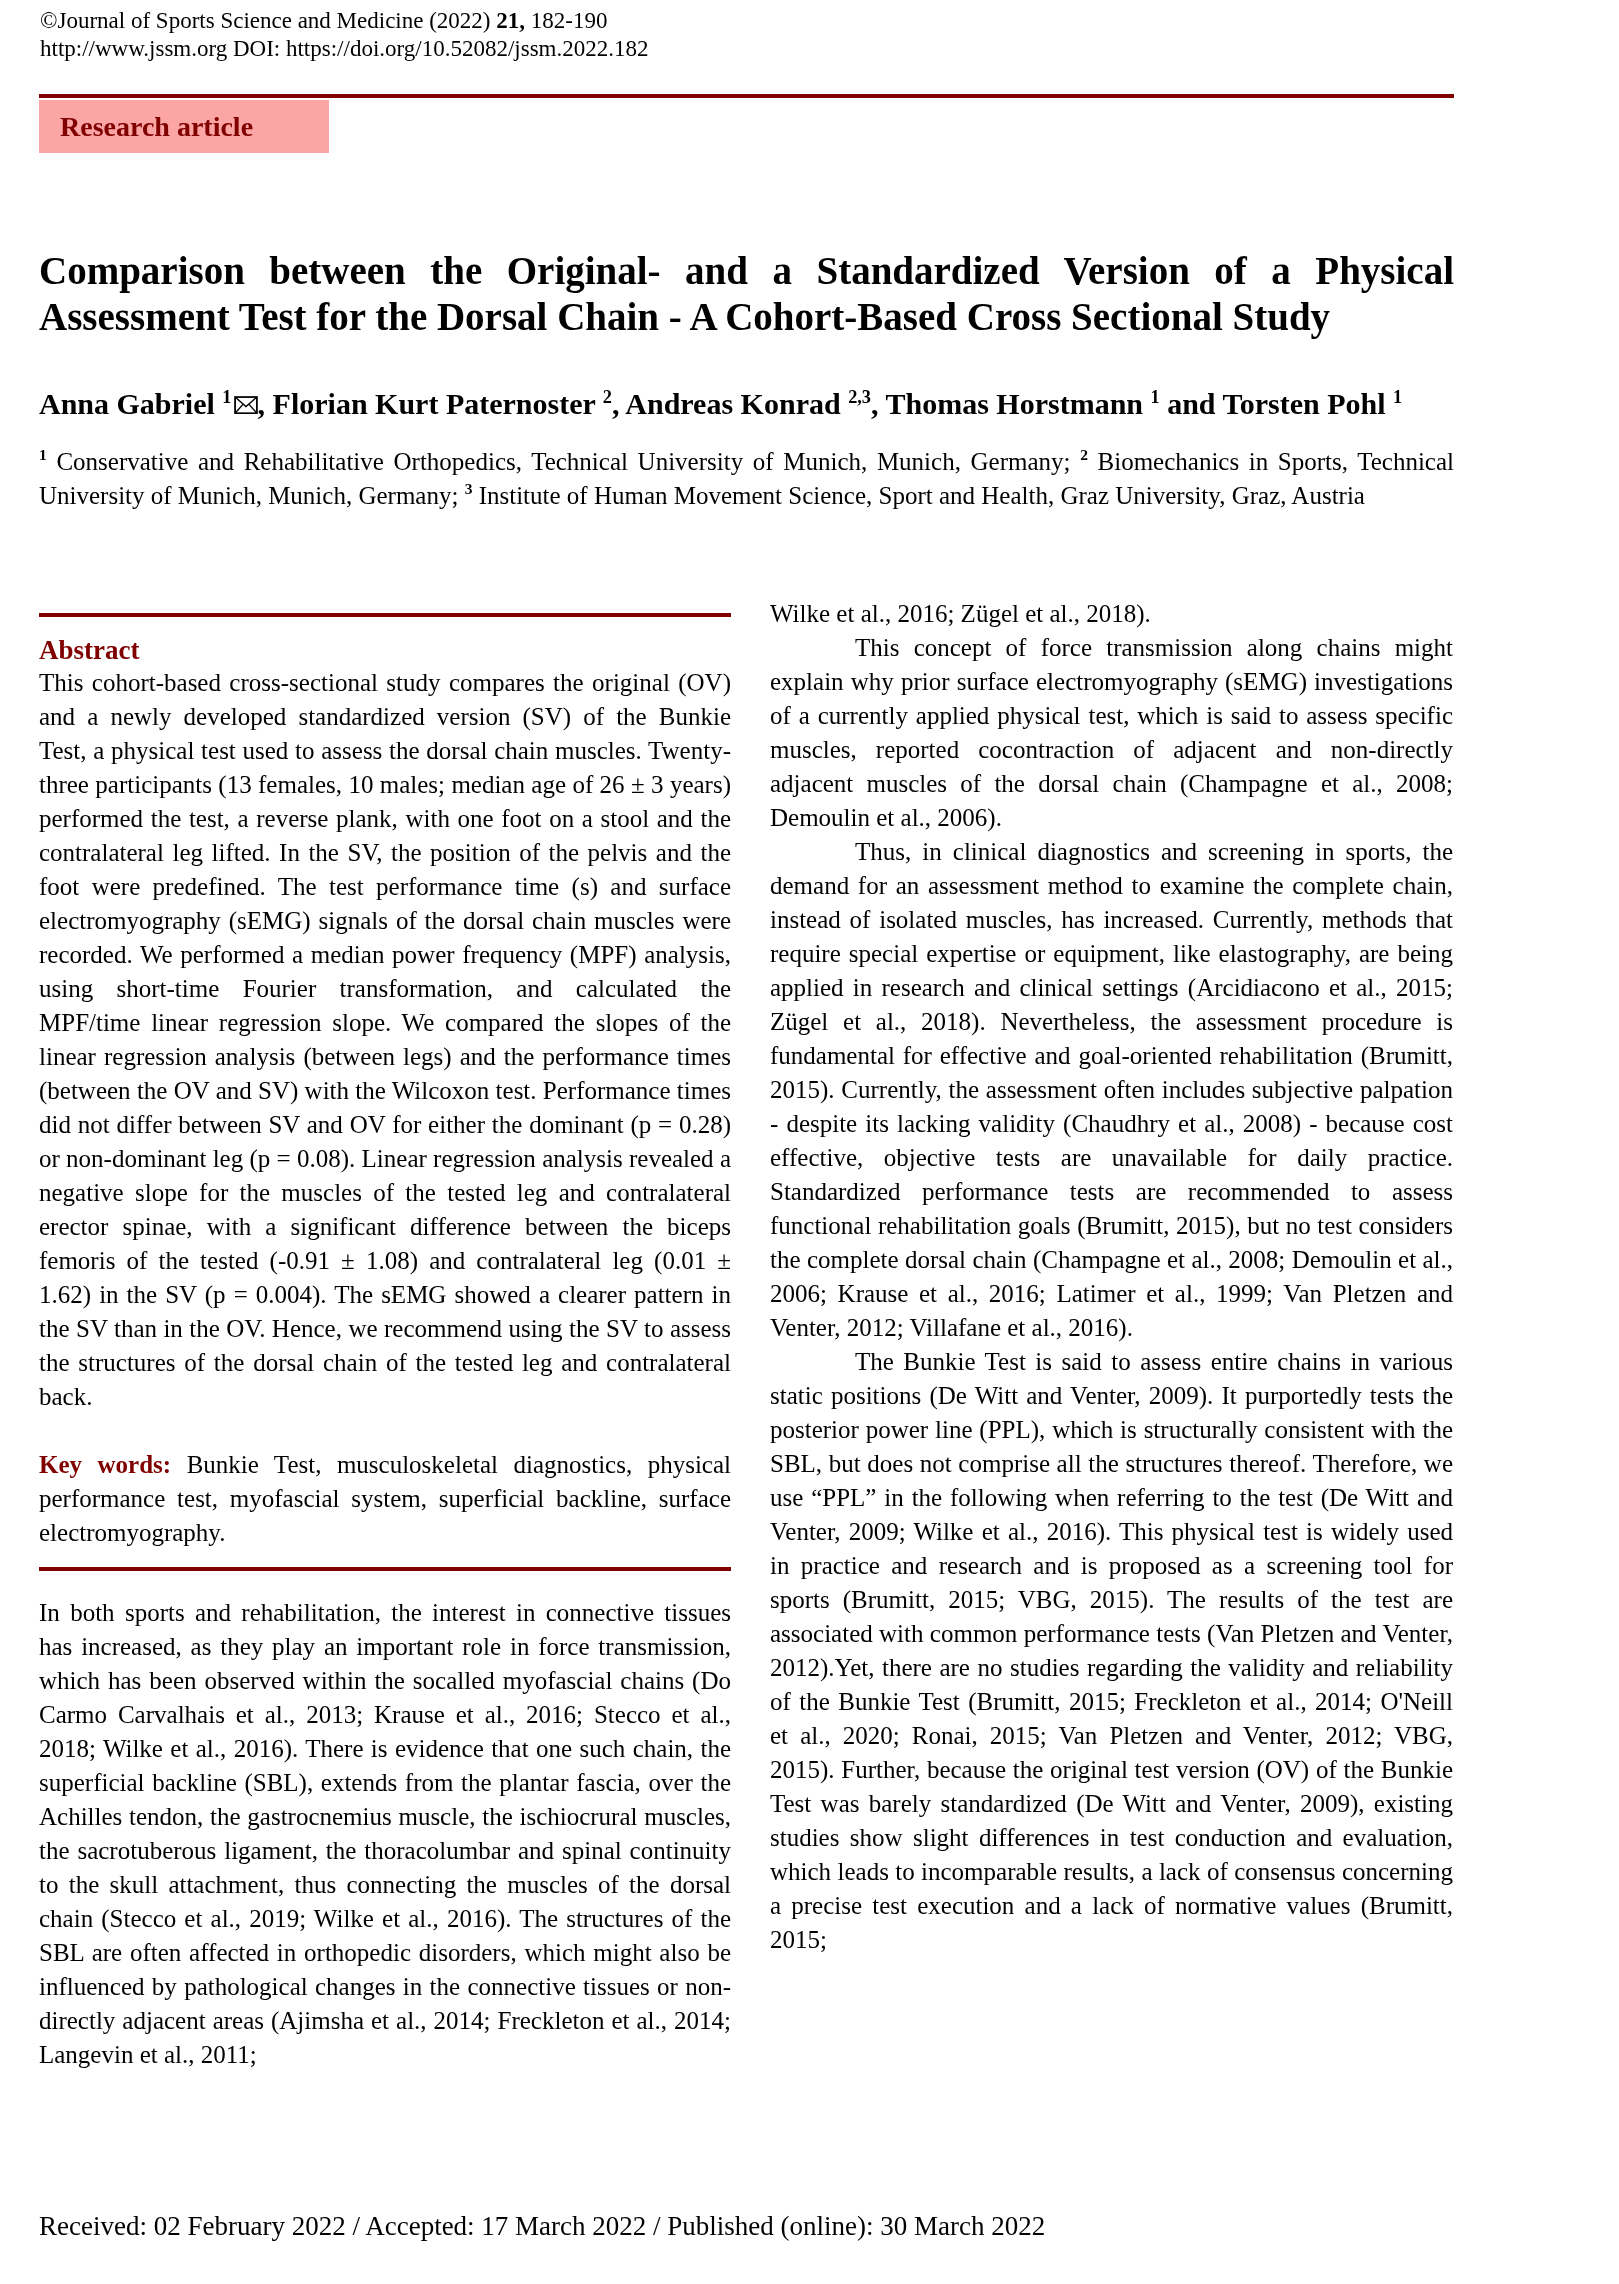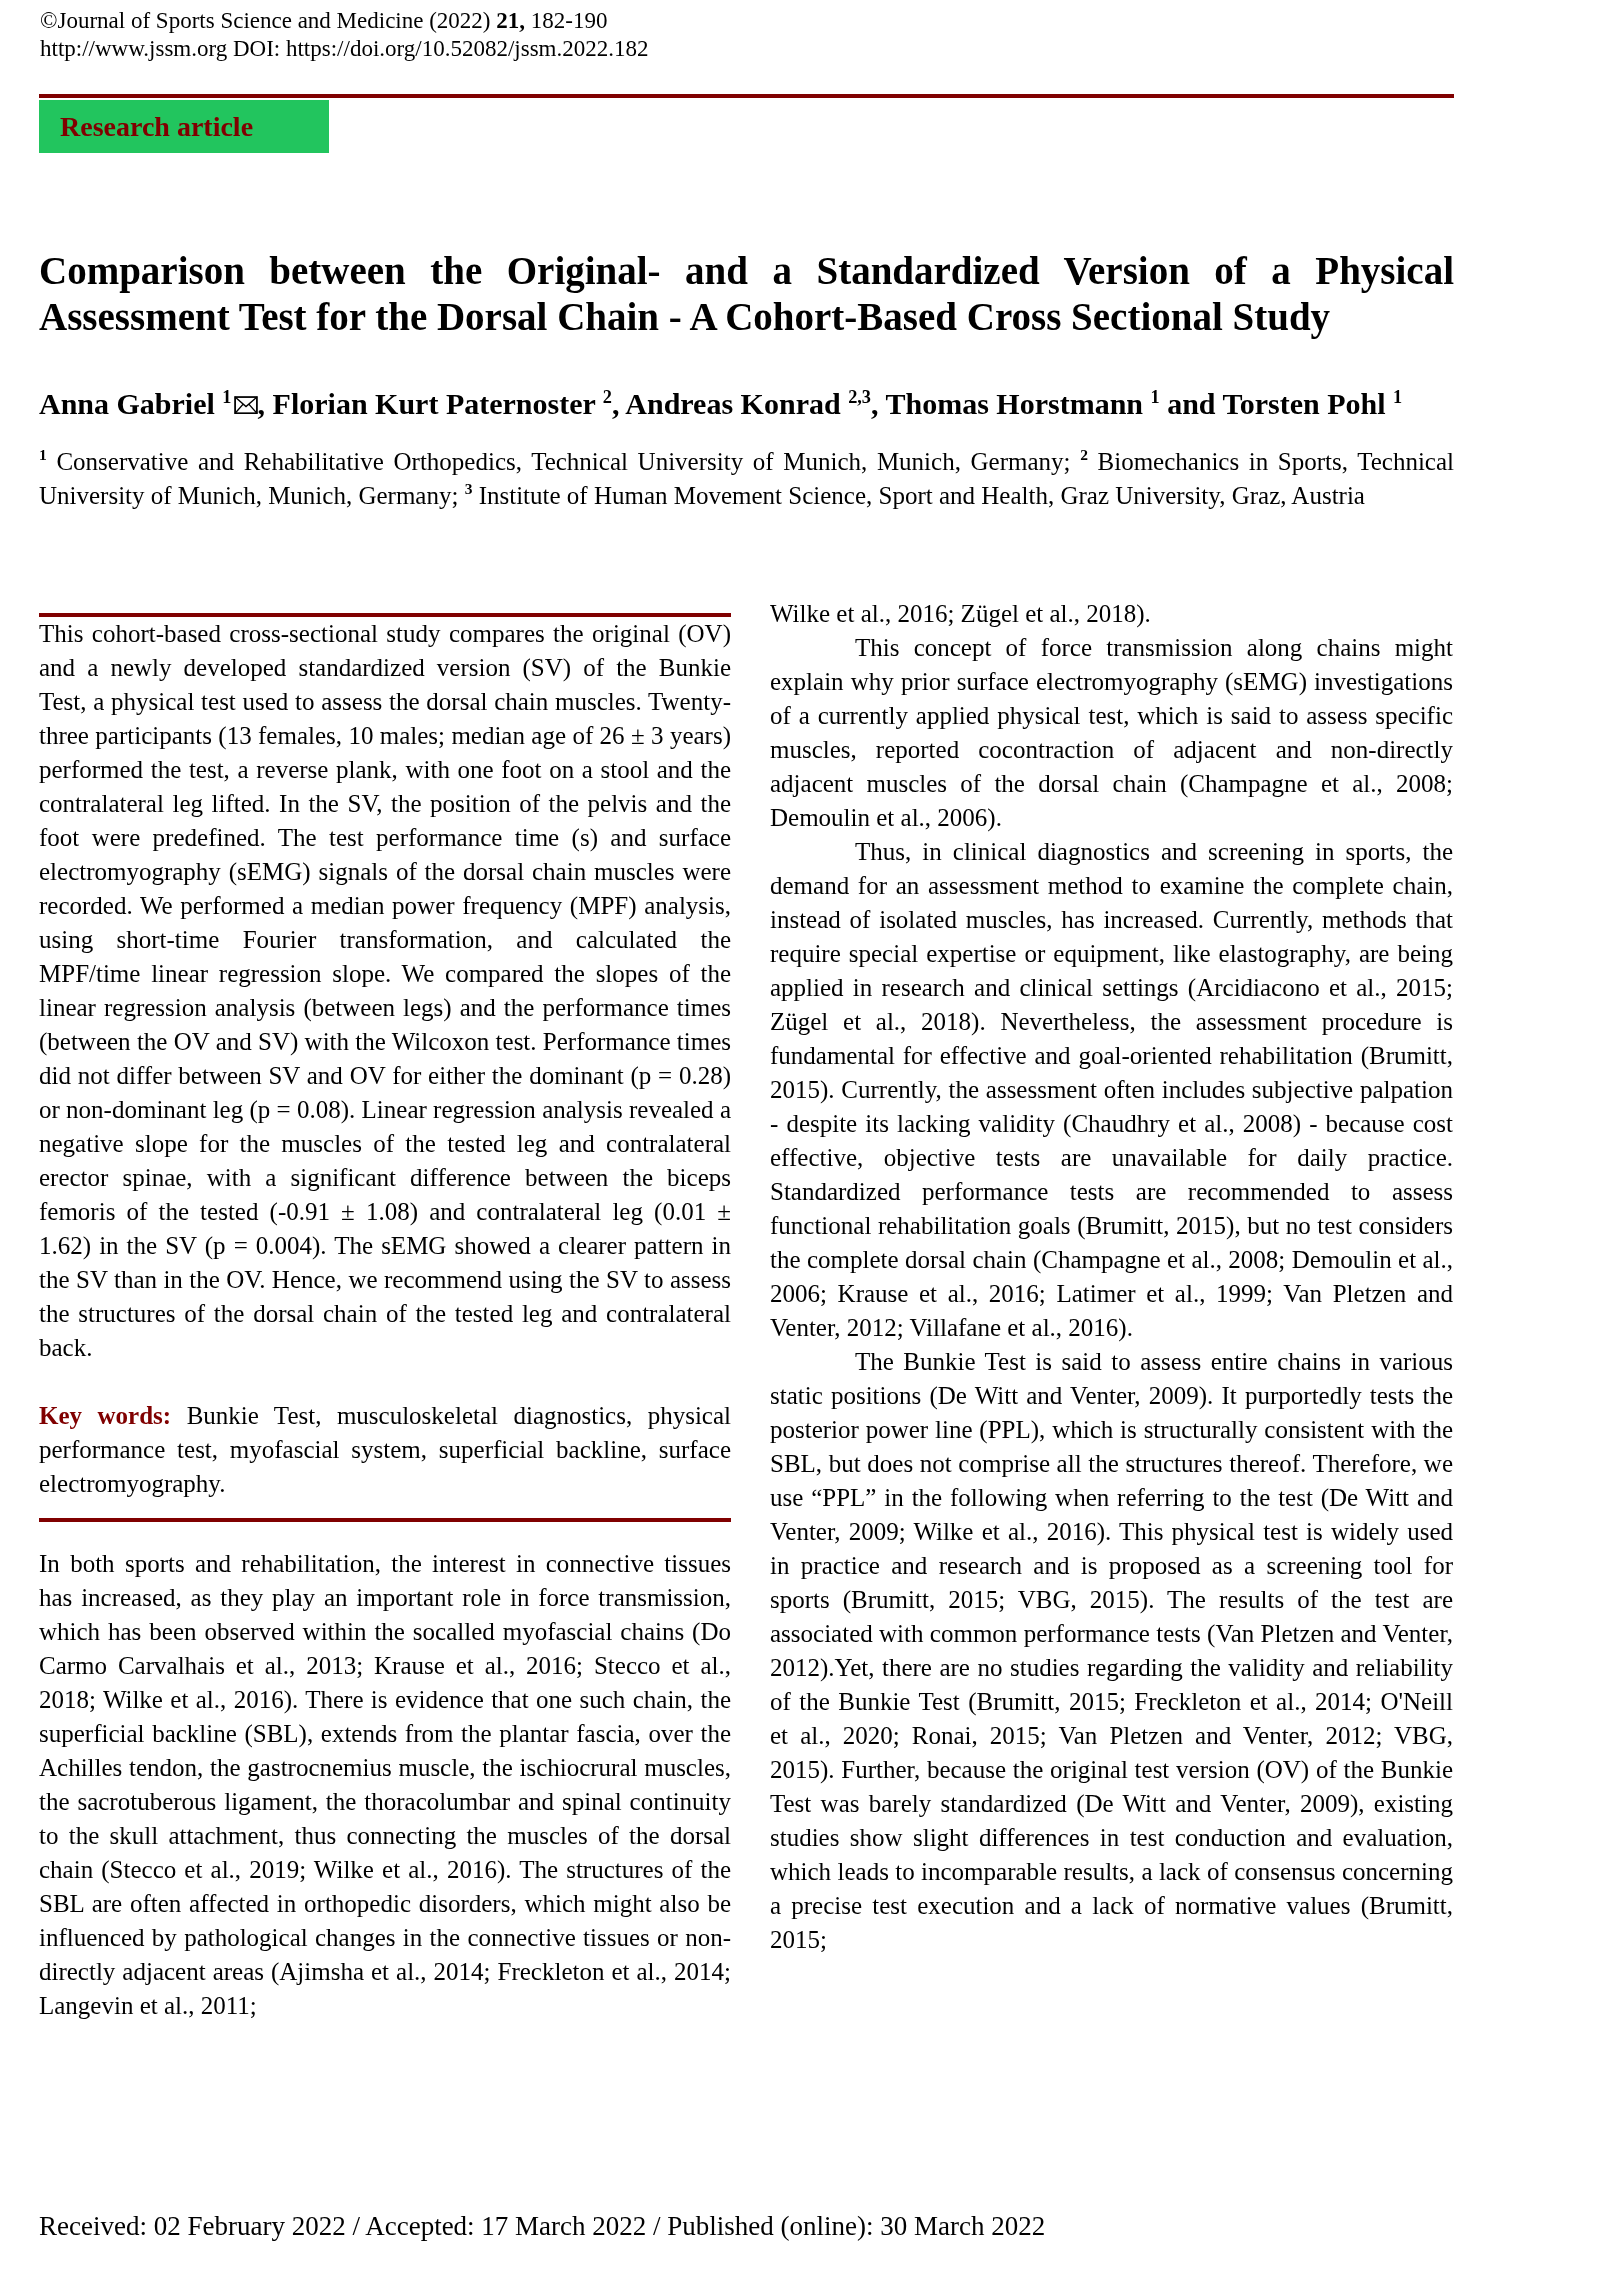--- a/index.html
+++ b/index.html
@@ -5,21 +5,21 @@
   html, body { margin: 0; padding: 0; background: #ffffff; }
   body {
     width: 1620px; height: 2284px; position: relative; overflow: hidden;
     font-family: "Liberation Serif", "DejaVu Serif", serif; color: #000;
   }
   .abs { position: absolute; }
   .journal-line { font-size: 23px; line-height: 28px; left: 40px; }
   #journal-line-1 { top: 7px; }
   #journal-line-2 { top: 35px; }
   .top-rule { left: 39px; top: 94px; width: 1415px; height: 4.2px; background: #800000; }
-  .badge { left: 39px; top: 100px; width: 290px; height: 53px; background: #22c55e; }
+  .badge { left: 39px; top: 100px; width: 290px; height: 53px; background: #fca5a5; }
   .badge span { position: absolute; left: 21px; top: 10.6px; font-size: 28px; font-weight: bold; color: #800000; }
   .title {
     left: 39px; top: 248px; width: 1415px; font-size: 39px; line-height: 46px; font-weight: bold;
     text-align: justify; text-align-last: left;
   }
   .authors {
     left: 39px; top: 386px; width: 1415px; font-size: 30px; line-height: 35px; font-weight: bold;
     text-align: justify; text-align-last: left;
   }
   .authors sup { font-size: 18.3px; vertical-align: 11.3px; line-height: 0; }
@@ -56,20 +56,21 @@
   <span><span>Anna Gabriel</span> <sup>1</sup><svg class="env" viewBox="0 0 34 26">
         <rect x="1.5" y="1.5" width="31" height="23" fill="none" stroke="#000" stroke-width="2.5"></rect>
         <path d="M1.5 1.5 L17 15 L32.5 1.5 M1.5 24.5 L13 11.5 M32.5 24.5 L21 11.5" fill="none" stroke="#000" stroke-width="2"></path>
       </svg><span>, </span></span><span><span>Florian Kurt Paternoster</span> <sup>2</sup><span>, </span></span><span><span>Andreas Konrad</span> <sup>2,3</sup><span>, </span></span><span><span>Thomas Horstmann</span> <sup>1</sup><span> and </span></span><span><span>Torsten Pohl</span> <sup>1</sup></span>
 </div>
 
 <div class="abs affil"><sup>1</sup><span> Conservative and Rehabilitative Orthopedics, Technical University of Munich, Munich, Germany; </span><sup>2</sup><span> Biomechanics in Sports, Technical University of Munich, Munich, Germany; </span><sup>3</sup><span> Institute of Human Movement Science, Sport and Health, Graz University, Graz, Austria</span></div>
 
 <div class="abs col-left">
   <div class="rule"></div>
+  <div class="heading" style="margin-top:17px;">Abstract</div>
   <p class="body-text">This cohort-based cross-sectional study compares the original (OV) and a newly developed standardized version (SV) of the Bunkie Test, a physical test used to assess the dorsal chain mus­cles. Twenty-three participants (13 females, 10 males; median age of 26 ± 3 years) performed the test, a reverse plank, with one foot on a stool and the contralateral leg lifted. In the SV, the po­sition of the pelvis and the foot were predefined. The test perfor­mance time (s) and surface electromyography (sEMG) signals of the dorsal chain muscles were recorded. We performed a median power frequency (MPF) analysis, using short-time Fourier trans­formation, and calculated the MPF/time linear regression slope. We compared the slopes of the linear regression analysis (be­tween legs) and the performance times (between the OV and SV) with the Wilcoxon test. Performance times did not differ between SV and OV for either the dominant (p = 0.28) or non-dominant leg (p = 0.08). Linear regression analysis revealed a negative slope for the muscles of the tested leg and contralateral erector spinae, with a significant difference between the biceps femoris of the tested (-0.91 ± 1.08) and contralateral leg (0.01 ± 1.62) in the SV (p = 0.004). The sEMG showed a clearer pattern in the SV than in the OV. Hence, we recommend using the SV to assess the structures of the dorsal chain of the tested leg and contralateral back.</p>
   <p class="body-text" style="margin-top:34px;"><span class="kw-label">Key words:</span><span> Bunkie Test, musculoskeletal diagnostics, physical performance test, myofascial system, superficial backline, surface electromyography.</span></p>
   <div class="rule" style="margin-top:17px;"></div>
   <p class="body-text" style="margin-top:25px;">In both sports and rehabilitation, the interest in connective tissues has increased, as they play an important role in force transmission, which has been observed within the so­called myofascial chains (Do Carmo Carvalhais et al., 2013; Krause et al., 2016; Stecco et al., 2018; Wilke et al., 2016). There is evidence that one such chain, the superficial backline (SBL), extends from the plantar fascia, over the Achilles tendon, the gastrocnemius muscle, the ischiocrural muscles, the sacrotuberous ligament, the thoracolumbar and spinal continuity to the skull attachment, thus connecting the muscles of the dorsal chain (Stecco et al., 2019; Wilke et al., 2016). The structures of the SBL are often affected in orthopedic disorders, which might also be influenced by pathological changes in the connective tissues or non-directly adjacent areas (Ajimsha et al., 2014; Freckleton et al., 2014; Langevin et al., 2011;</p>
 </div>
 
 <div class="abs col-right">
   <p class="body-text">Wilke et al., 2016; Zügel et al., 2018).</p>
   <p class="body-text indent">This concept of force transmission along chains might explain why prior surface electromyography (sEMG) investigations of a currently applied physical test, which is said to assess specific muscles, reported co­contraction of adjacent and non-directly adjacent muscles of the dorsal chain (Champagne et al., 2008; Demoulin et al., 2006).</p>
   <p class="body-text indent">Thus, in clinical diagnostics and screening in sports, the demand for an assessment method to examine the complete chain, instead of isolated muscles, has increased. Currently, methods that require special expertise or equipment, like elastography, are being applied in research and clinical settings (Arcidiacono et al., 2015; Zügel et al., 2018). Nevertheless, the assessment procedure is fundamental for effective and goal-oriented rehabilitation (Brumitt, 2015). Currently, the assessment often includes subjective palpation - despite its lacking validity (Chaudhry et al., 2008) - because  cost effective, objective tests are unavailable for daily practice. Standardized performance tests are recommended to assess functional rehabilitation goals (Brumitt, 2015), but no test considers the complete dorsal chain (Champagne et al., 2008; Demoulin et al., 2006; Krause et al., 2016; Latimer et al., 1999; Van Pletzen and Venter, 2012; Villafane et al., 2016).</p>

